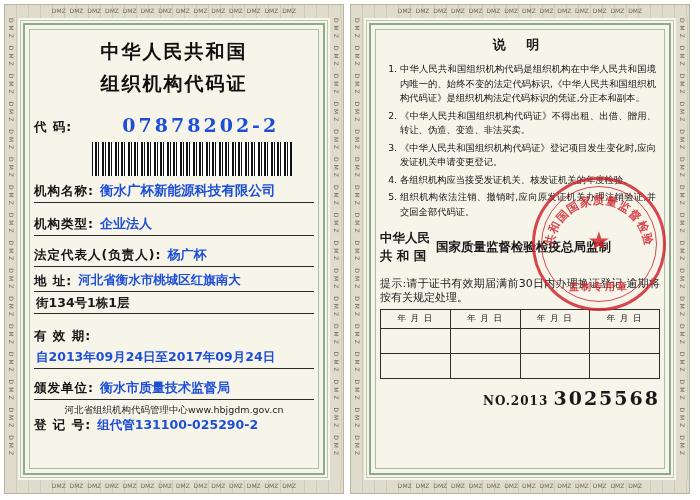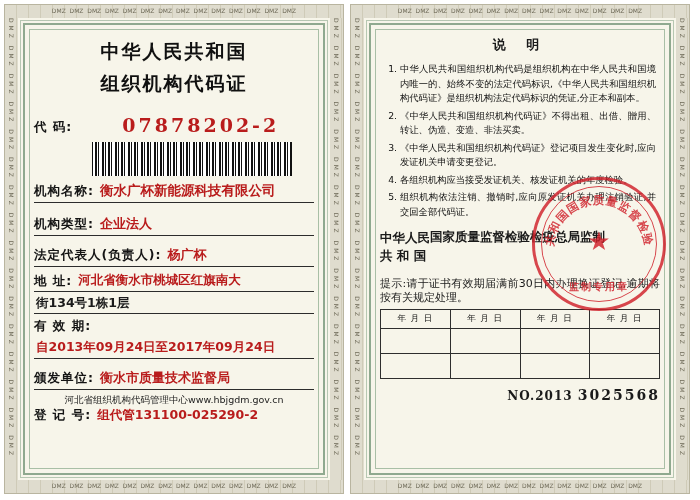--- a/index.html
+++ b/index.html
@@ -82,21 +82,21 @@
     line-height:26px;
     color:#101010;
     margin-top:6px;
   }
   .row{display:flex;align-items:flex-end;margin-top:10px;}
   .lbl{
     font-size:12.5px;font-weight:bold;letter-spacing:1px;white-space:nowrap;
     color:#141414;
   }
   .val{
-    font-size:13px;font-weight:bold;margin-left:6px;color:#b91c1c;
+    font-size:13px;font-weight:bold;margin-left:6px;color:#1d4ed8;
   }
   .code-value{
     font-size:19px;letter-spacing:3px;font-weight:bold;
     font-family:"DejaVu Serif","Liberation Serif",serif;
   }
   .barcode{
     height:34px;margin:6px 0 2px 58px;width:200px;
     background:repeating-linear-gradient(90deg,
       #111 0px,#111 1px,#fff 1px,#fff 3px,
       #111 3px,#111 5px,#fff 5px,#fff 6px,
@@ -113,21 +113,21 @@
   .notice-title{
     text-align:center;font-size:13px;font-weight:bold;letter-spacing:8px;
     margin-top:4px;
   }
   ol.notes{
     margin:8px 4px 0 4px;padding-left:16px;
     font-size:9.3px;line-height:14.5px;text-align:justify;color:#111;
   }
   ol.notes li{margin-bottom:3px;}
   .issuer-wrap{
-    margin-top:10px;display:flex;align-items:flex-start;gap:0;
+    margin-top:10px;display:flex;align-items:center;gap:6px;
     position:relative;
   }
   .issuer-left{
     font-size:12.5px;font-weight:bold;line-height:18px;white-space:nowrap;
   }
   .issuer-right{
     font-size:12.5px;font-weight:bold;
   }
   .stamp{
     position:absolute;right:-6px;top:-52px;
@@ -168,21 +168,21 @@
   }
   table.yearly td{
     border:1px solid #2e2e2e;height:22px;font-size:8.5px;
     text-align:center;color:#111;
   }
   table.yearly td.hdr{height:16px;letter-spacing:1px;}
   .no-row{
     margin-top:8px;text-align:right;font-size:12px;font-weight:bold;
     font-family:"DejaVu Serif","Liberation Serif",serif;letter-spacing:1px;
   }
-  .no-row .num{font-size:14px;letter-spacing:2px;text-align:right;}
+  .no-row .num{font-size:19px;letter-spacing:2px;text-align:right;}
 </style>
 </head>
 <body>
 
 <div class="page">
 
   <div class="cert">
     <div class="dmz-band dmz-top">
       DMZ&nbsp;&nbsp;DMZ&nbsp;&nbsp;DMZ&nbsp;&nbsp;DMZ&nbsp;&nbsp;DMZ&nbsp;&nbsp;DMZ&nbsp;&nbsp;DMZ&nbsp;&nbsp;DMZ&nbsp;&nbsp;DMZ&nbsp;&nbsp;DMZ&nbsp;&nbsp;DMZ&nbsp;&nbsp;DMZ&nbsp;&nbsp;DMZ&nbsp;&nbsp;DMZ
     </div>
@@ -229,21 +229,21 @@
         <div style="border-bottom:1px solid #2c2c2c;margin:2px 0 0 0;"></div>
 
         <div class="row" style="margin-top:4px;align-items:flex-start;text-align:right;">
           <span class="lbl" style="margin-top:2px;">地    址:</span>
           <span class="val addr">河北省衡水市桃城区红旗南大</span>
         </div>
         <div style="border-bottom:1px solid #2c2c2c;margin:1px 0 0 0;"></div>
         <div class="addr" style="margin-top:2px;margin-left:2px;">街134号1栋1层</div>
         <div style="border-bottom:1px solid #2c2c2c;margin:1px 0 0 0;"></div>
 
-        <div class="row" style="margin-top:4px;text-align:right;">
+        <div class="row" style="margin-top:14px;text-align:right;">
           <span class="lbl">有 效 期:</span>
         </div>
         <div class="val" style="margin-left:2px;margin-top:4px;font-size:12.5px;">自2013年09月24日至2017年09月24日</div>
         <div style="border-bottom:1px solid #2c2c2c;margin:2px 0 0 0;"></div>
 
         <div class="row" style="margin-top:10px;">
           <span class="lbl">颁发单位:</span>
           <span class="val">衡水市质量技术监督局</span>
         </div>
         <div style="border-bottom:1px solid #2c2c2c;margin:2px 0 0 0;"></div>

